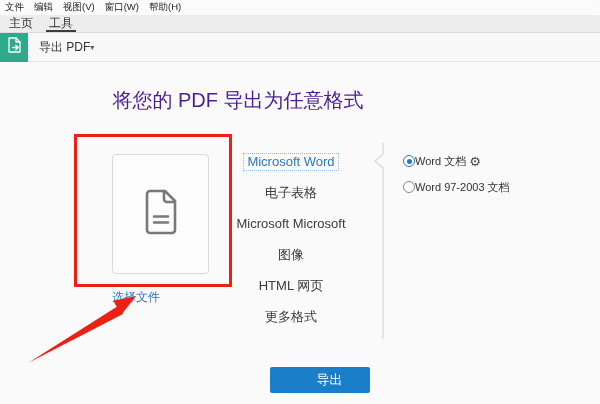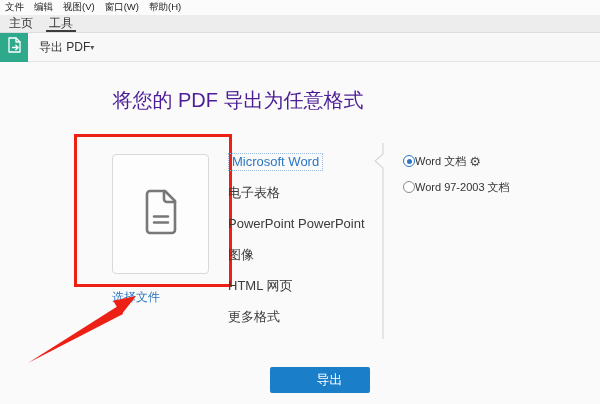--- a/index.html
+++ b/index.html
@@ -36,21 +36,21 @@
 
   .anno-rect { position:absolute; left:74px; top:134px; width:158px; height:153px;
                border:3px solid #ED2015; pointer-events:none; }
   .dropzone { position:absolute; left:112px; top:154px; width:97px; height:120px;
               background:#fdfdfd; border:1px solid #d9d9d9; border-radius:4px;
               display:flex; align-items:center; justify-content:center; cursor:pointer; }
   .choose-file { position:absolute; left:112px; top:289px; width:97px; text-align:left;
                  font-size:12px; color:#2B76C4; cursor:pointer; }
   .anno-arrow { position:absolute; left:20px; top:288px; pointer-events:none; }
 
-  .fmt-list { position:absolute; left:228px; top:152px; width:126px; text-align:left;
+  .fmt-list { position:absolute; left:228px; top:152px; width:126px; text-align:center;
               font-size:13px; color:#3a3a3a; }
   .fmt { height:20px; line-height:20px; margin-bottom:11px; cursor:pointer; white-space:nowrap; }
   .fmt.selected span { color:#2B76C4; border:1px dotted #9bbce0; padding:0 3px 1px 3px; }
 
   .divider-svg { position:absolute; left:372px; top:142px; }
 
   .opt-group { position:absolute; left:403px; top:153px; }
   .opt-row { display:flex; align-items:center; gap:0; height:16px; margin-bottom:10px;
              font-size:11px; color:#333; cursor:pointer; }
   .radio { width:12px; height:12px; border-radius:50%; border:1px solid #8a8a8a;
@@ -118,21 +118,21 @@
   <div class="choose-file">选择文件</div>
 
   <svg class="anno-arrow" width="130" height="85" viewBox="0 0 130 85">
     <polygon points="8,75 98,18 103,26" fill="#ED2015"></polygon>
     <polygon points="116,8 101.5,26.4 93.1,12.8" fill="#ED2015"></polygon>
   </svg>
 
   <div class="fmt-list">
     <div class="fmt selected"><span>Microsoft Word</span></div>
     <div class="fmt"><span>电子表格</span></div>
-    <div class="fmt"><span>PowerPoint PowerPoint</span></div>
+    <div class="fmt"><span>Microsoft Microsoft</span></div>
     <div class="fmt"><span>图像</span></div>
     <div class="fmt"><span>HTML 网页</span></div>
     <div class="fmt"><span>更多格式</span></div>
   </div>
 
   <svg class="divider-svg" width="16" height="198" viewBox="0 0 16 198">
     <path d="M11 1 L11 12 L3 19 L11 26 L11 197" fill="none" stroke="#d8d8d8" stroke-width="1.2"></path>
   </svg>
 
   <div class="opt-group">

